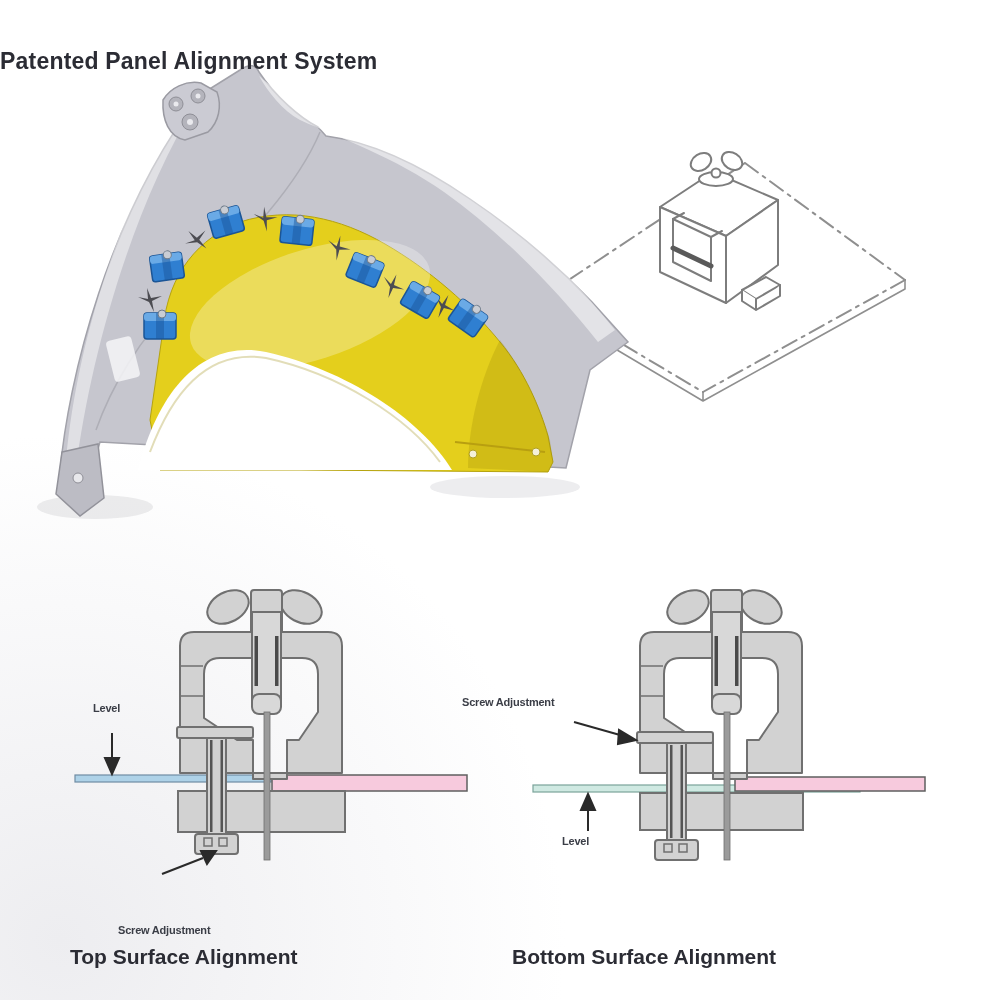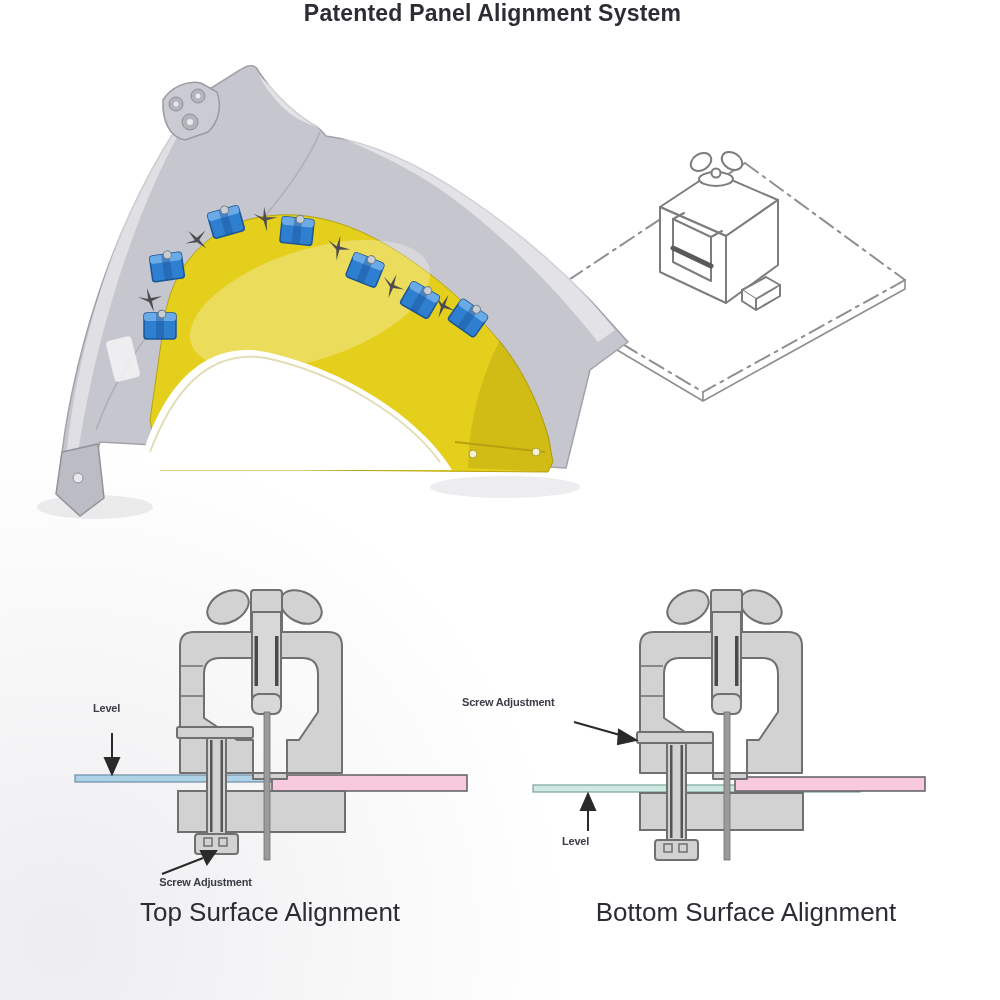--- a/index.html
+++ b/index.html
@@ -4,23 +4,23 @@
 <style>
   html,body{margin:0;padding:0;background:#ffffff;}
   #stage{
     position:relative;width:1000px;height:1000px;overflow:hidden;
     font-family:"Liberation Sans", sans-serif;
     background:radial-gradient(circle at 6% 94%, #ededf0 0%, #ffffff 38%);
   }
   #art{position:absolute;left:0;top:0;}
   .txt{position:absolute;color:var(--text_dark);}
   .title{font-size:23px;font-weight:bold;letter-spacing:0.2px;}
-  .caption{font-size:26px;font-weight:normal;}
+  .caption{font-size:21px;font-weight:bold;}
   .lbl{font-size:11px;font-weight:600;color:var(--label_dark);letter-spacing:-0.2px;}
-  .center{text-align:center;}
+  .center{margin-top:48px;}
 </style>
 </head>
 <body>
 
 <div id="stage">
 
 <svg id="art" width="1000" height="1000" viewBox="0 0 1000 1000">
 
   <g stroke="var(--sketch_stroke)" stroke-width="2" fill="none" stroke-linejoin="round" stroke-linecap="round">
 
@@ -229,15 +229,15 @@
 </svg>
 
 <div class="txt title center" style="left:0;top:531;width:985px;">Patented Panel Alignment System</div>
 
 <div class="txt lbl" style="left:93px;top:702px;">Level</div>
 <div class="txt lbl center" style="left:118px;top:876px;width:175px;">Screw Adjustment</div>
 <div class="txt caption center" style="left:70px;top:897px;width:400px;">Top Surface Alignment</div>
 
 <div class="txt lbl" style="left:462px;top:696px;">Screw Adjustment</div>
 <div class="txt lbl" style="left:562px;top:835px;">Level</div>
-<div class="txt caption center" style="left:546px;top:897px;width:400px;">Bottom Surface Alignment</div>
+<div class="txt caption center" style="left:512px;top:897px;width:400px;">Bottom Surface Alignment</div>
 
 </div>
 
 </body></html>

